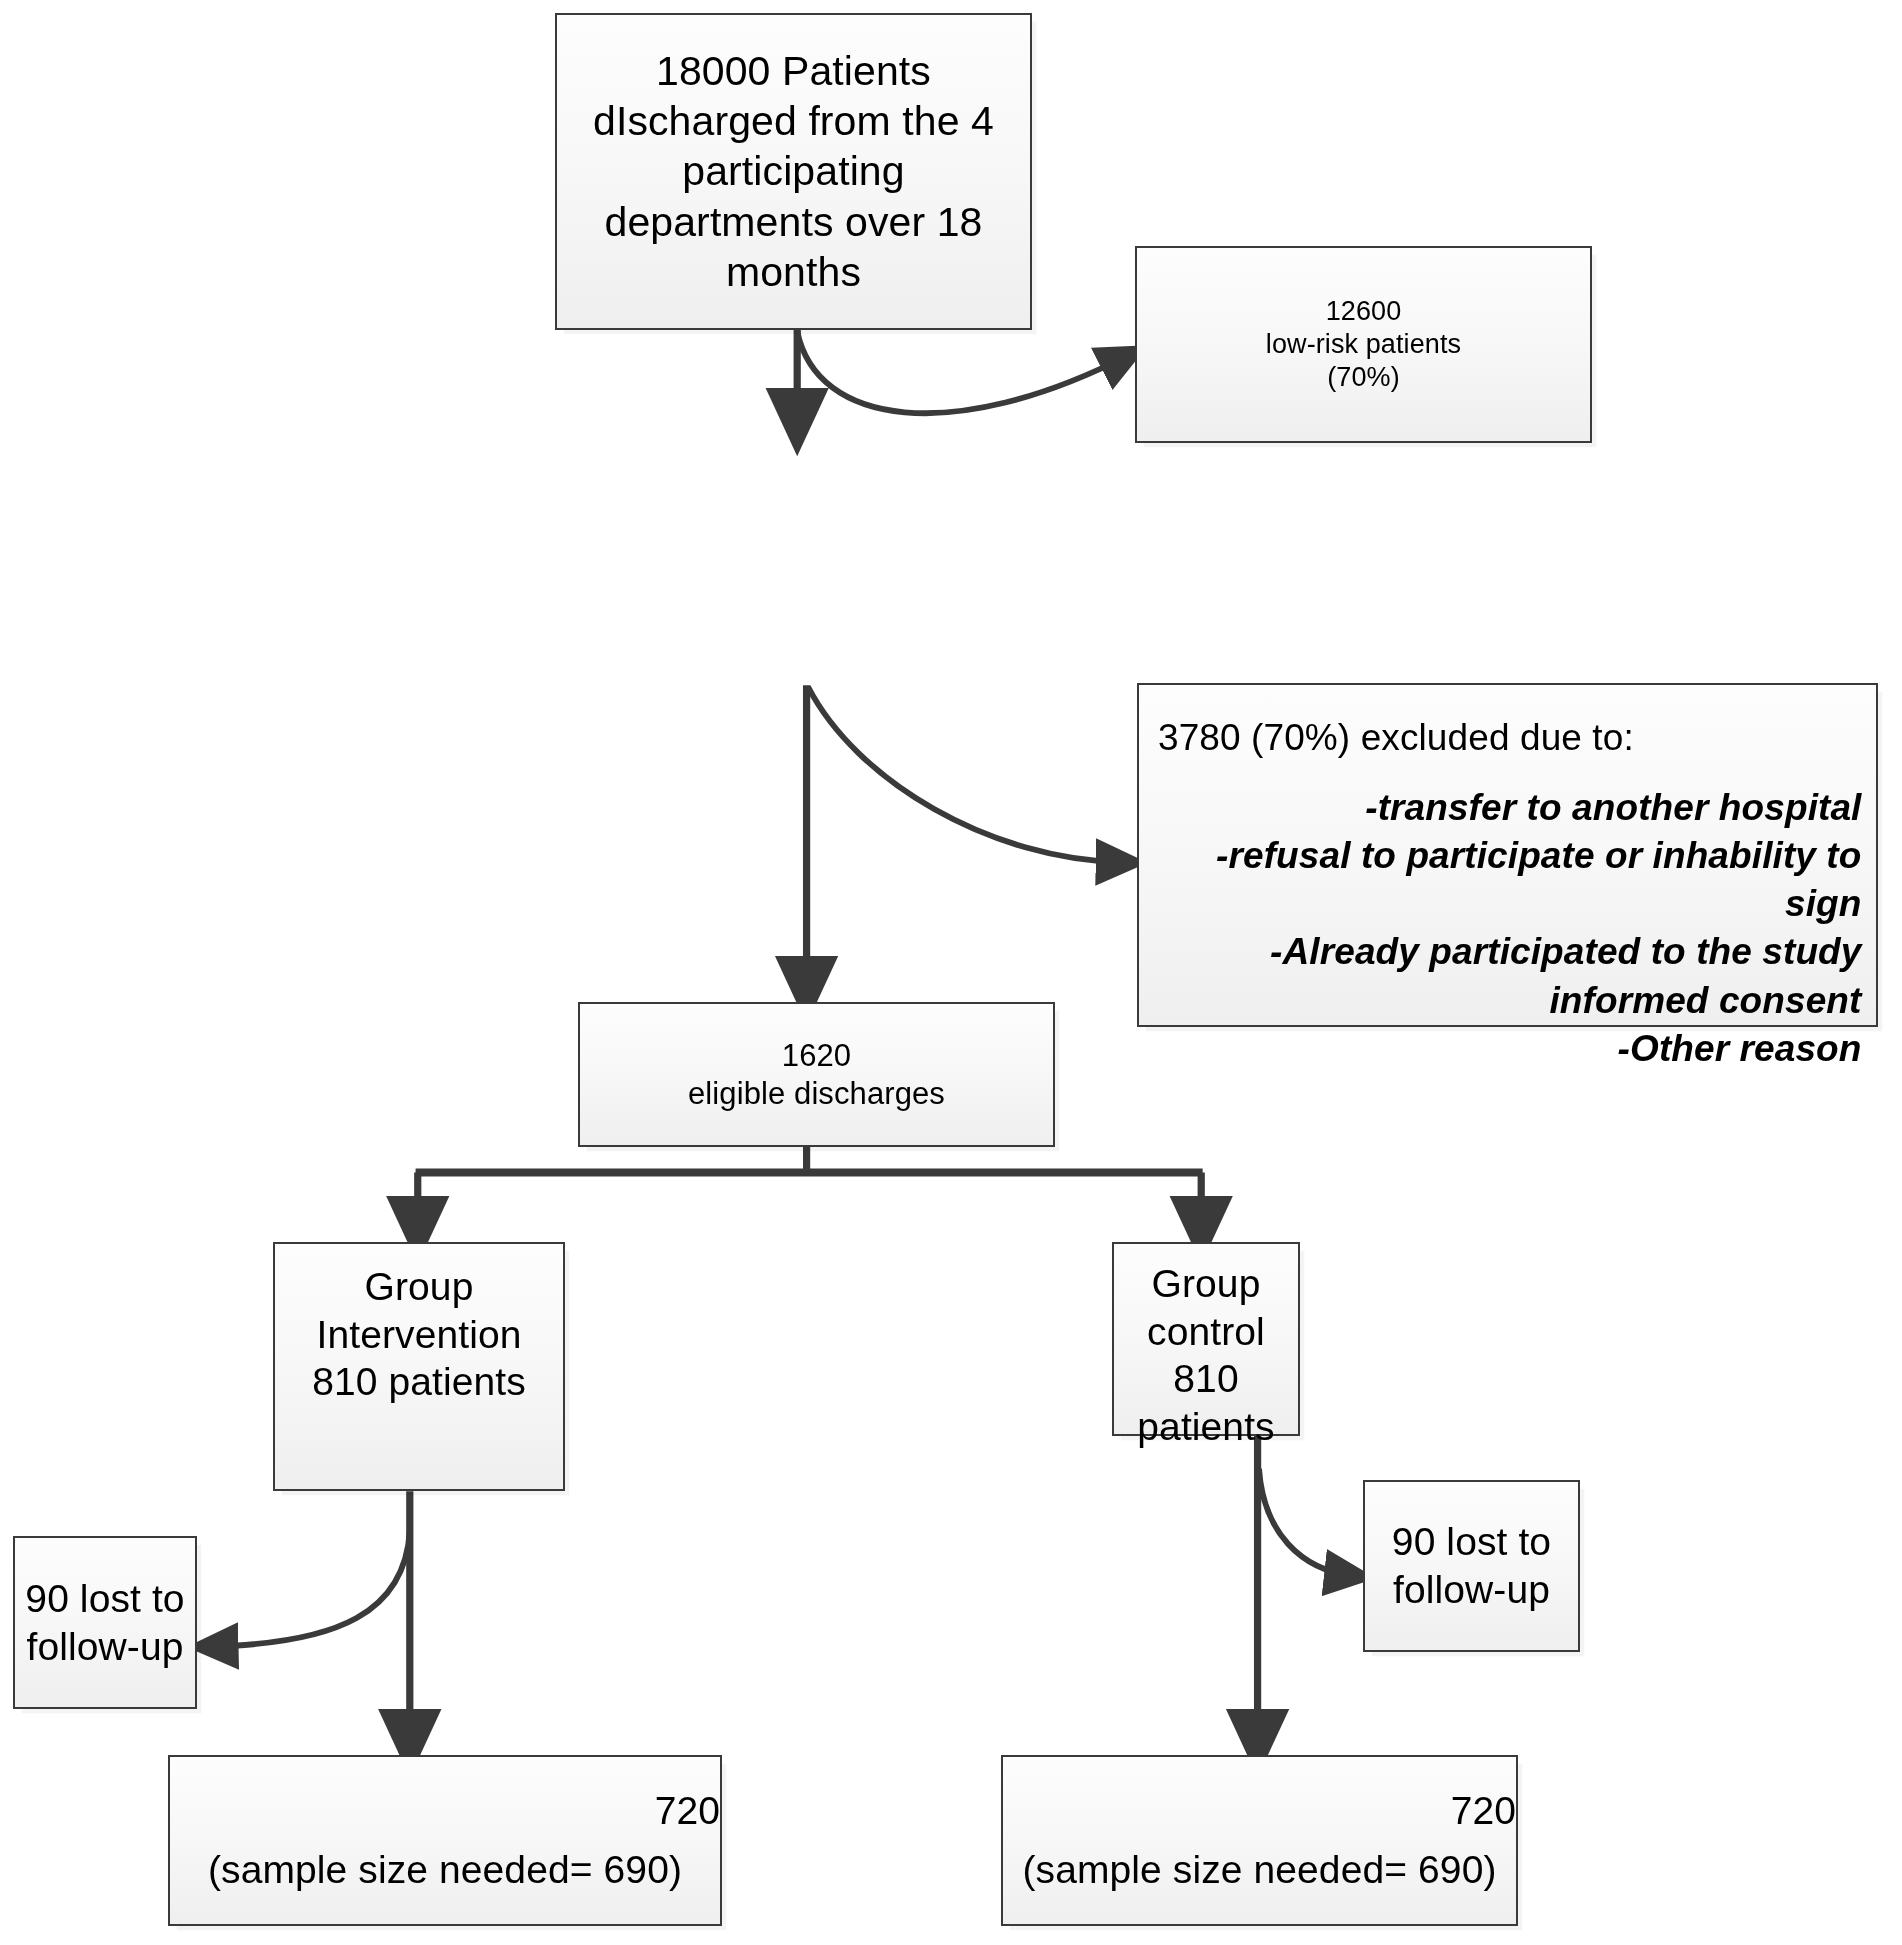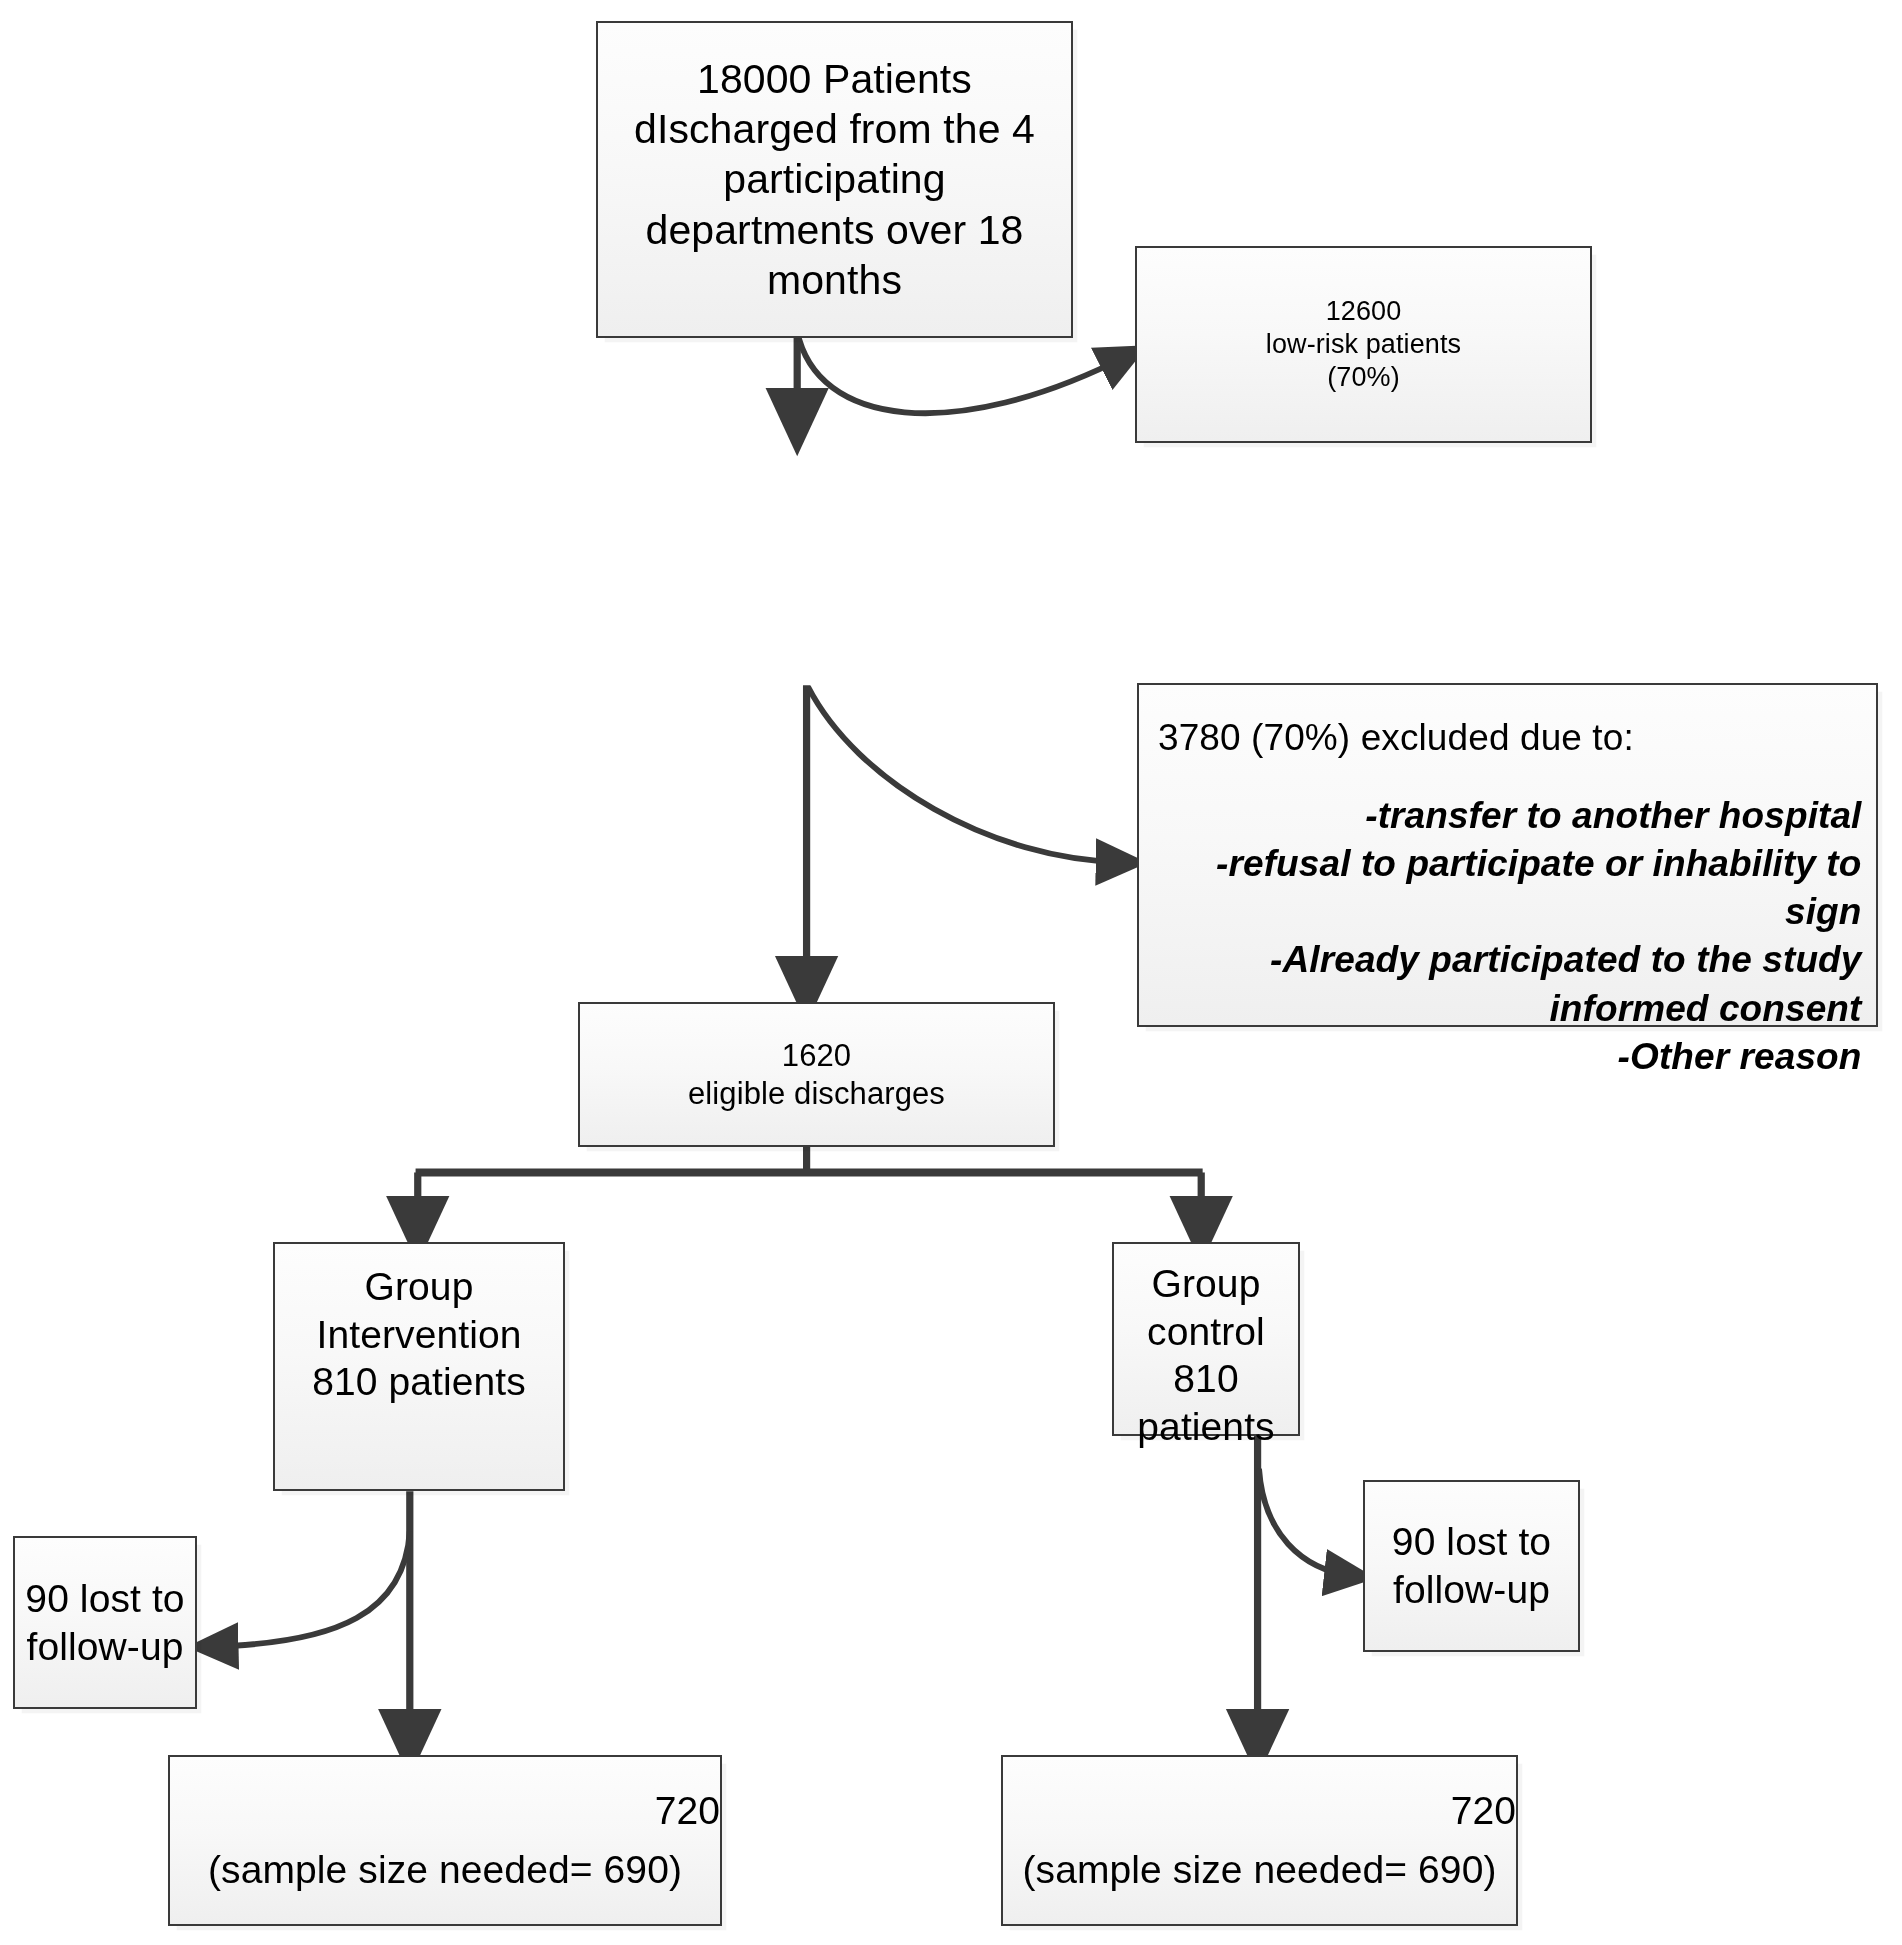--- a/index.html
+++ b/index.html
@@ -41,24 +41,23 @@
     line-height: 1.22;
     letter-spacing: 0.1px;
   }
   .node .line {
     display: block;
     width: 100%;
     text-align: center;
   }
   
   #node-total {
-    left: 596px; top: 13px; width: 477px; height: 317px;
+    left: 555px; top: 13px; width: 477px; height: 317px;
     font-size: 41px;
     padding: 0 16px;
-    margin-top: 8px;
   }
   #node-lowrisk {
     left: 1135px; top: 246px; width: 457px; height: 197px;
     font-size: 27px;
     padding: 0 13px;
   }
   #node-atrisk {
     left: 578px; top: 434px; width: 477px; height: 252px;
     font-size: 41px;
     padding: 0 16px;
@@ -67,21 +66,21 @@
     left: 1137px; top: 683px; width: 741px; height: 344px;
     font-size: 37px;
     display: block;
     padding: 30px 14.5px 0 19px;
     align-items: stretch;
     justify-content: flex-start;
   }
   #node-excluded .head {
     text-align: left;
     font-style: normal;
-    margin-bottom: 32px;
+    margin-bottom: 24px;
   }
   #node-excluded .reason {
     text-align: right;
     font-style: italic;
     font-weight: bold;
     line-height: 1.30;
   }
   #node-eligible {
     left: 578px; top: 1002px; width: 477px; height: 145px;
     font-size: 31px;

